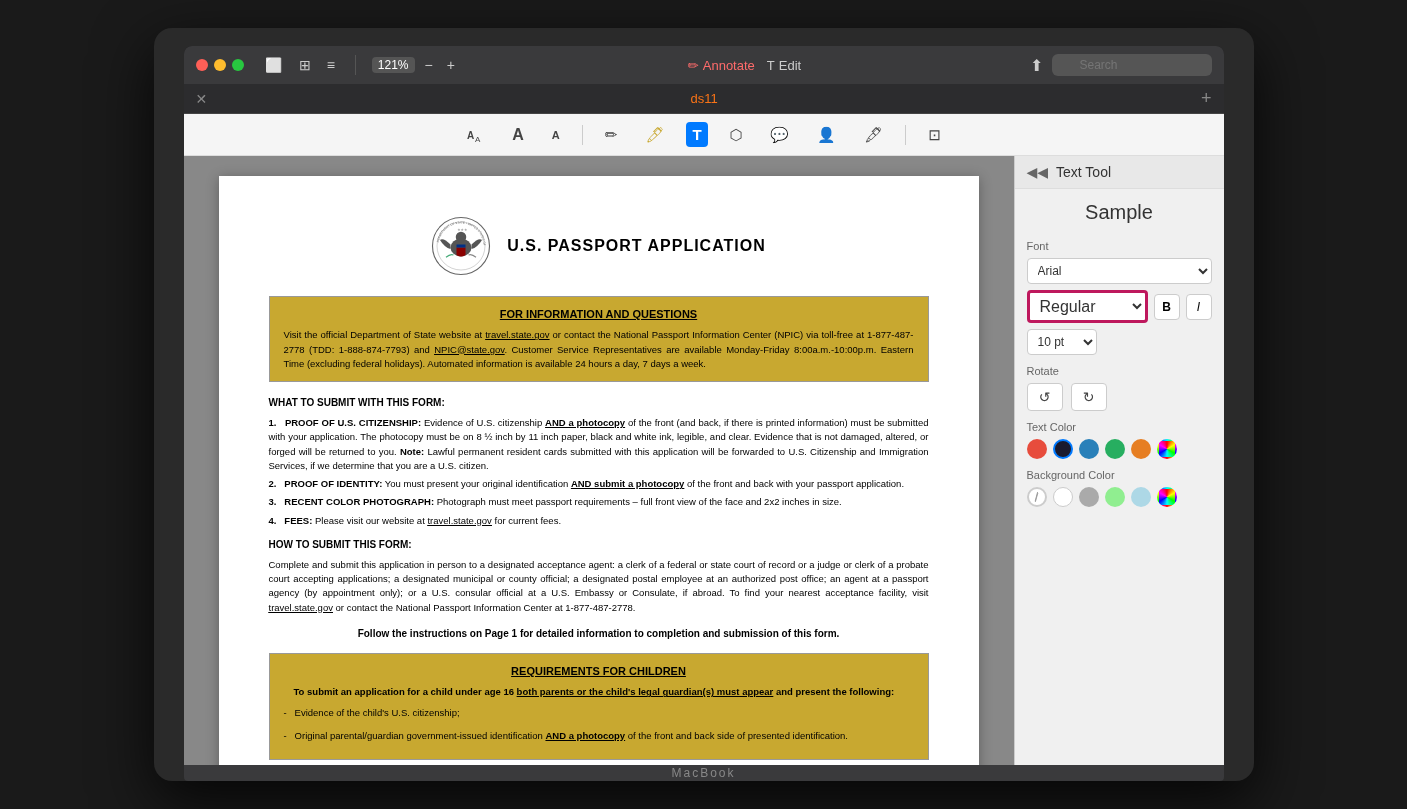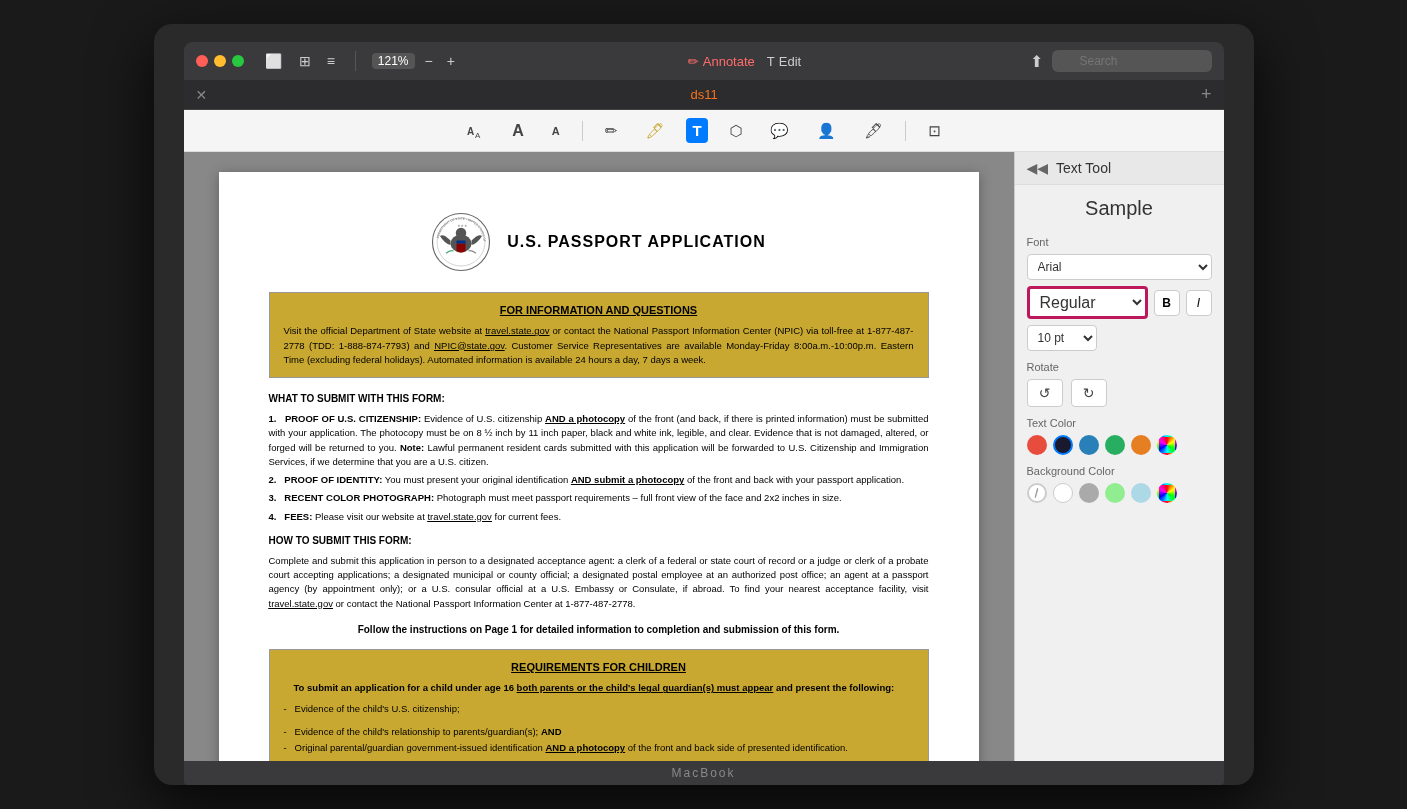--- a/index.html
+++ b/index.html
@@ -407,21 +407,21 @@
       position: absolute;
       top: 50%;
       left: 50%;
       transform: translate(-50%, -50%);
       font-size: 12px;
       color: #999;
     }
 
     .laptop-base {
       background: #3a3a3c;
-      height: 24px;
+      height: 16px;
       border-radius: 0 0 4px 4px;
       display: flex;
       align-items: center;
       justify-content: center;
     }
     .macbook-label {
       color: #888;
       font-size: 12px;
       letter-spacing: 2px;
       font-weight: 300;
@@ -575,21 +575,20 @@
             Complete and submit this application in person to a designated acceptance agent:  a clerk of a federal or state court of record or a judge or clerk of a probate court accepting applications; a designated municipal or county official; a designated postal employee at an authorized post office; an agent at a passport agency (by appointment only); or a U.S. consular official at a U.S. Embassy or Consulate, if abroad.  To find your nearest acceptance facility, visit <u><a href="#" style="color:#000;">travel.state.gov</a></u> or contact the National Passport Information Center at 1-877-487-2778.
           </div>
 
           <div class="follow-line">Follow the instructions on Page 1 for detailed information to completion and submission of this form.</div>
 
           <div class="yellow-box">
             <div class="yellow-box-title">REQUIREMENTS FOR CHILDREN</div>
             <div class="yellow-box-text">
               <p style="margin-bottom:6px;text-indent:10px;"><strong>To submit an application for a child under age 16 <u>both parents or the child's legal guardian(s) must appear</u> and present the following:</strong></p>
               <p style="margin-bottom:9px;">- &nbsp; Evidence of the child's U.S. citizenship;</p>
-              <p style="margin-bottom:2px;">- &nbsp; Evidence of the child's relationship to parents/guardian(s); <strong>AND</strong></p>
               <p style="margin-bottom:6px;">- &nbsp; Original parental/guardian government-issued identification <u><strong>AND a photocopy</strong></u> of the front and back side of presented identification.</p>
 
             </div>
           </div>
 
         </div>
       </div>
 
       <div class="right-panel">
         <div class="panel-header">

